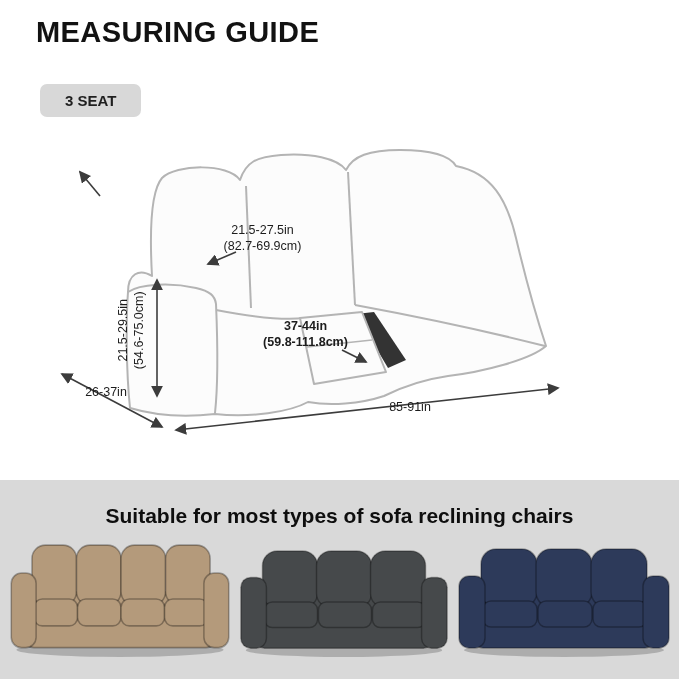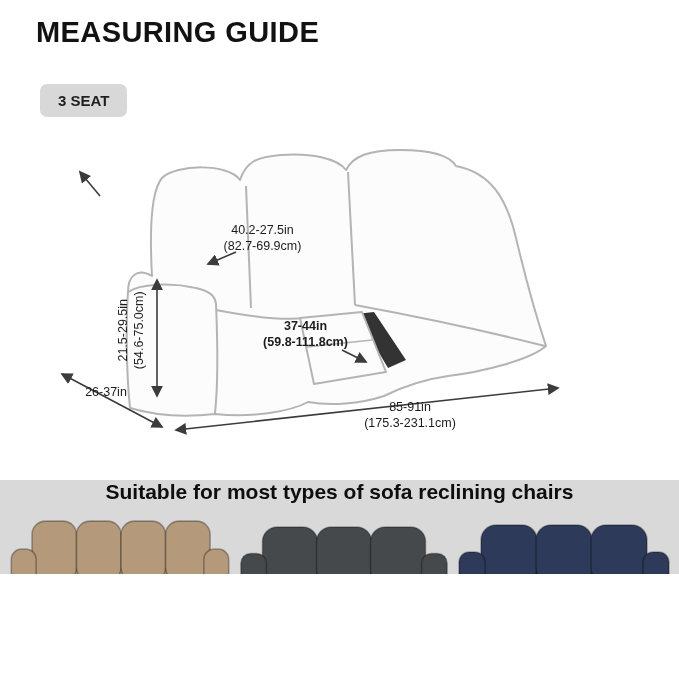--- a/index.html
+++ b/index.html
@@ -1,48 +1,48 @@
 <!DOCTYPE html>
 <html><head>
 <meta charset="utf-8">
 <style>
   html,body{margin:0;padding:0;}
   body{
     width:679px;height:679px;background:#ffffff;
     font-family:"Liberation Sans", sans-serif;color:#1a1a1a;
   }
-  .page{position:relative;width:679px;height:574px;overflow:hidden;background:#ffffff;}
+  .page{position:relative;width:679px;height:679px;overflow:hidden;background:#ffffff;}
 
   .title{
     position:absolute;left:36px;top:16px;
     font-size:29px;font-weight:800;letter-spacing:.4px;color:#121212;
   }
   .badge{
     position:absolute;left:40px;top:84px;
     background:#d8d8d8;color:#1f1f1f;
     font-size:15px;font-weight:700;
-    padding:8px 18px;border-radius:7px;text-align:right;
+    padding:8px 25px;border-radius:7px;text-align:right;
   }
 
   .diagram{position:absolute;left:0;top:0;width:679px;height:480px;}
   .diagram-svg{position:absolute;left:0;top:0;}
 
   .dim-label{
     position:absolute;text-align:center;
     font-size:12.5px;line-height:1.3;color:#1c1c1c;
   }
   .dim-label span{display:block;}
   .rot{transform:rotate(-90deg);}
 
   .footer{
     position:absolute;left:0;top:480px;width:679px;height:199px;
     background:#d9d9d9;
   }
   .footer-heading{
-    text-align:center;
+    text-align:center;margin-top:24px;
     font-size:21px;font-weight:700;color:#0e0e0e;
   }
   .sofa-row{
     display:flex;justify-content:center;align-items:flex-end;
     gap:8px;margin-top:14px;
   }
   .sofa-img{display:block;}
 </style>
 </head>
 <body>
@@ -93,41 +93,40 @@
 
       <line x1="157" y1="280" x2="157" y2="396" stroke="#3c3c3c" stroke-width="1.6" marker-start="url(#arrow)" marker-end="url(#arrow)"></line>
       <line x1="100" y1="196" x2="80" y2="172" stroke="#3c3c3c" stroke-width="1.6" marker-end="url(#arrow)"></line>
       <line x1="62" y1="374" x2="162" y2="427" stroke="#3c3c3c" stroke-width="1.6" marker-start="url(#arrow)" marker-end="url(#arrow)"></line>
       <line x1="176" y1="430" x2="558" y2="388" stroke="#3c3c3c" stroke-width="1.6" marker-start="url(#arrow)" marker-end="url(#arrow)"></line>
       <line x1="236" y1="252" x2="208" y2="264" stroke="#3c3c3c" stroke-width="1.6" marker-end="url(#arrow)"></line>
       <line x1="342" y1="350" x2="366" y2="362" stroke="#3c3c3c" stroke-width="1.6" marker-end="url(#arrow)"></line>
     </svg>
 
     <div class="dim-label" style="left:190px;top:222px;width:145px;">
-      <span>40.2-27.5in</span>
+      <span>21.5-27.5in</span>
       <span>(82.7-69.9cm)</span>
     </div>
 
     <div class="dim-label rot" style="left:71px;top:314px;width:120px;">
       <span>21.5-29.5in</span>
       <span>(54.6-75.0cm)</span>
     </div>
 
     <div class="dim-label" style="left:233px;top:318px;width:145px;font-weight:bold;">
       <span>37-44in</span>
       <span>(59.8-111.8cm)</span>
     </div>
 
     <div class="dim-label" style="left:40px;top:384px;width:132px;">
       <span>26-37in</span>
     </div>
 
     <div class="dim-label" style="left:330px;top:399px;width:160px;">
       <span>85-91in</span>
-      <span>(175.3-231.1cm)</span>
     </div>
   </div>
 
   <div class="footer">
     <div class="footer-heading">Suitable for most types of sofa reclining chairs</div>
 
     <svg width="0" height="0" style="position:absolute" aria-hidden="true">
       <defs>
         <g id="sofa3" stroke="rgba(0,0,0,0.30)" stroke-width="1.5">
           <ellipse cx="105" cy="104" rx="100" ry="7" fill="rgba(0,0,0,0.20)" stroke="none"></ellipse>

